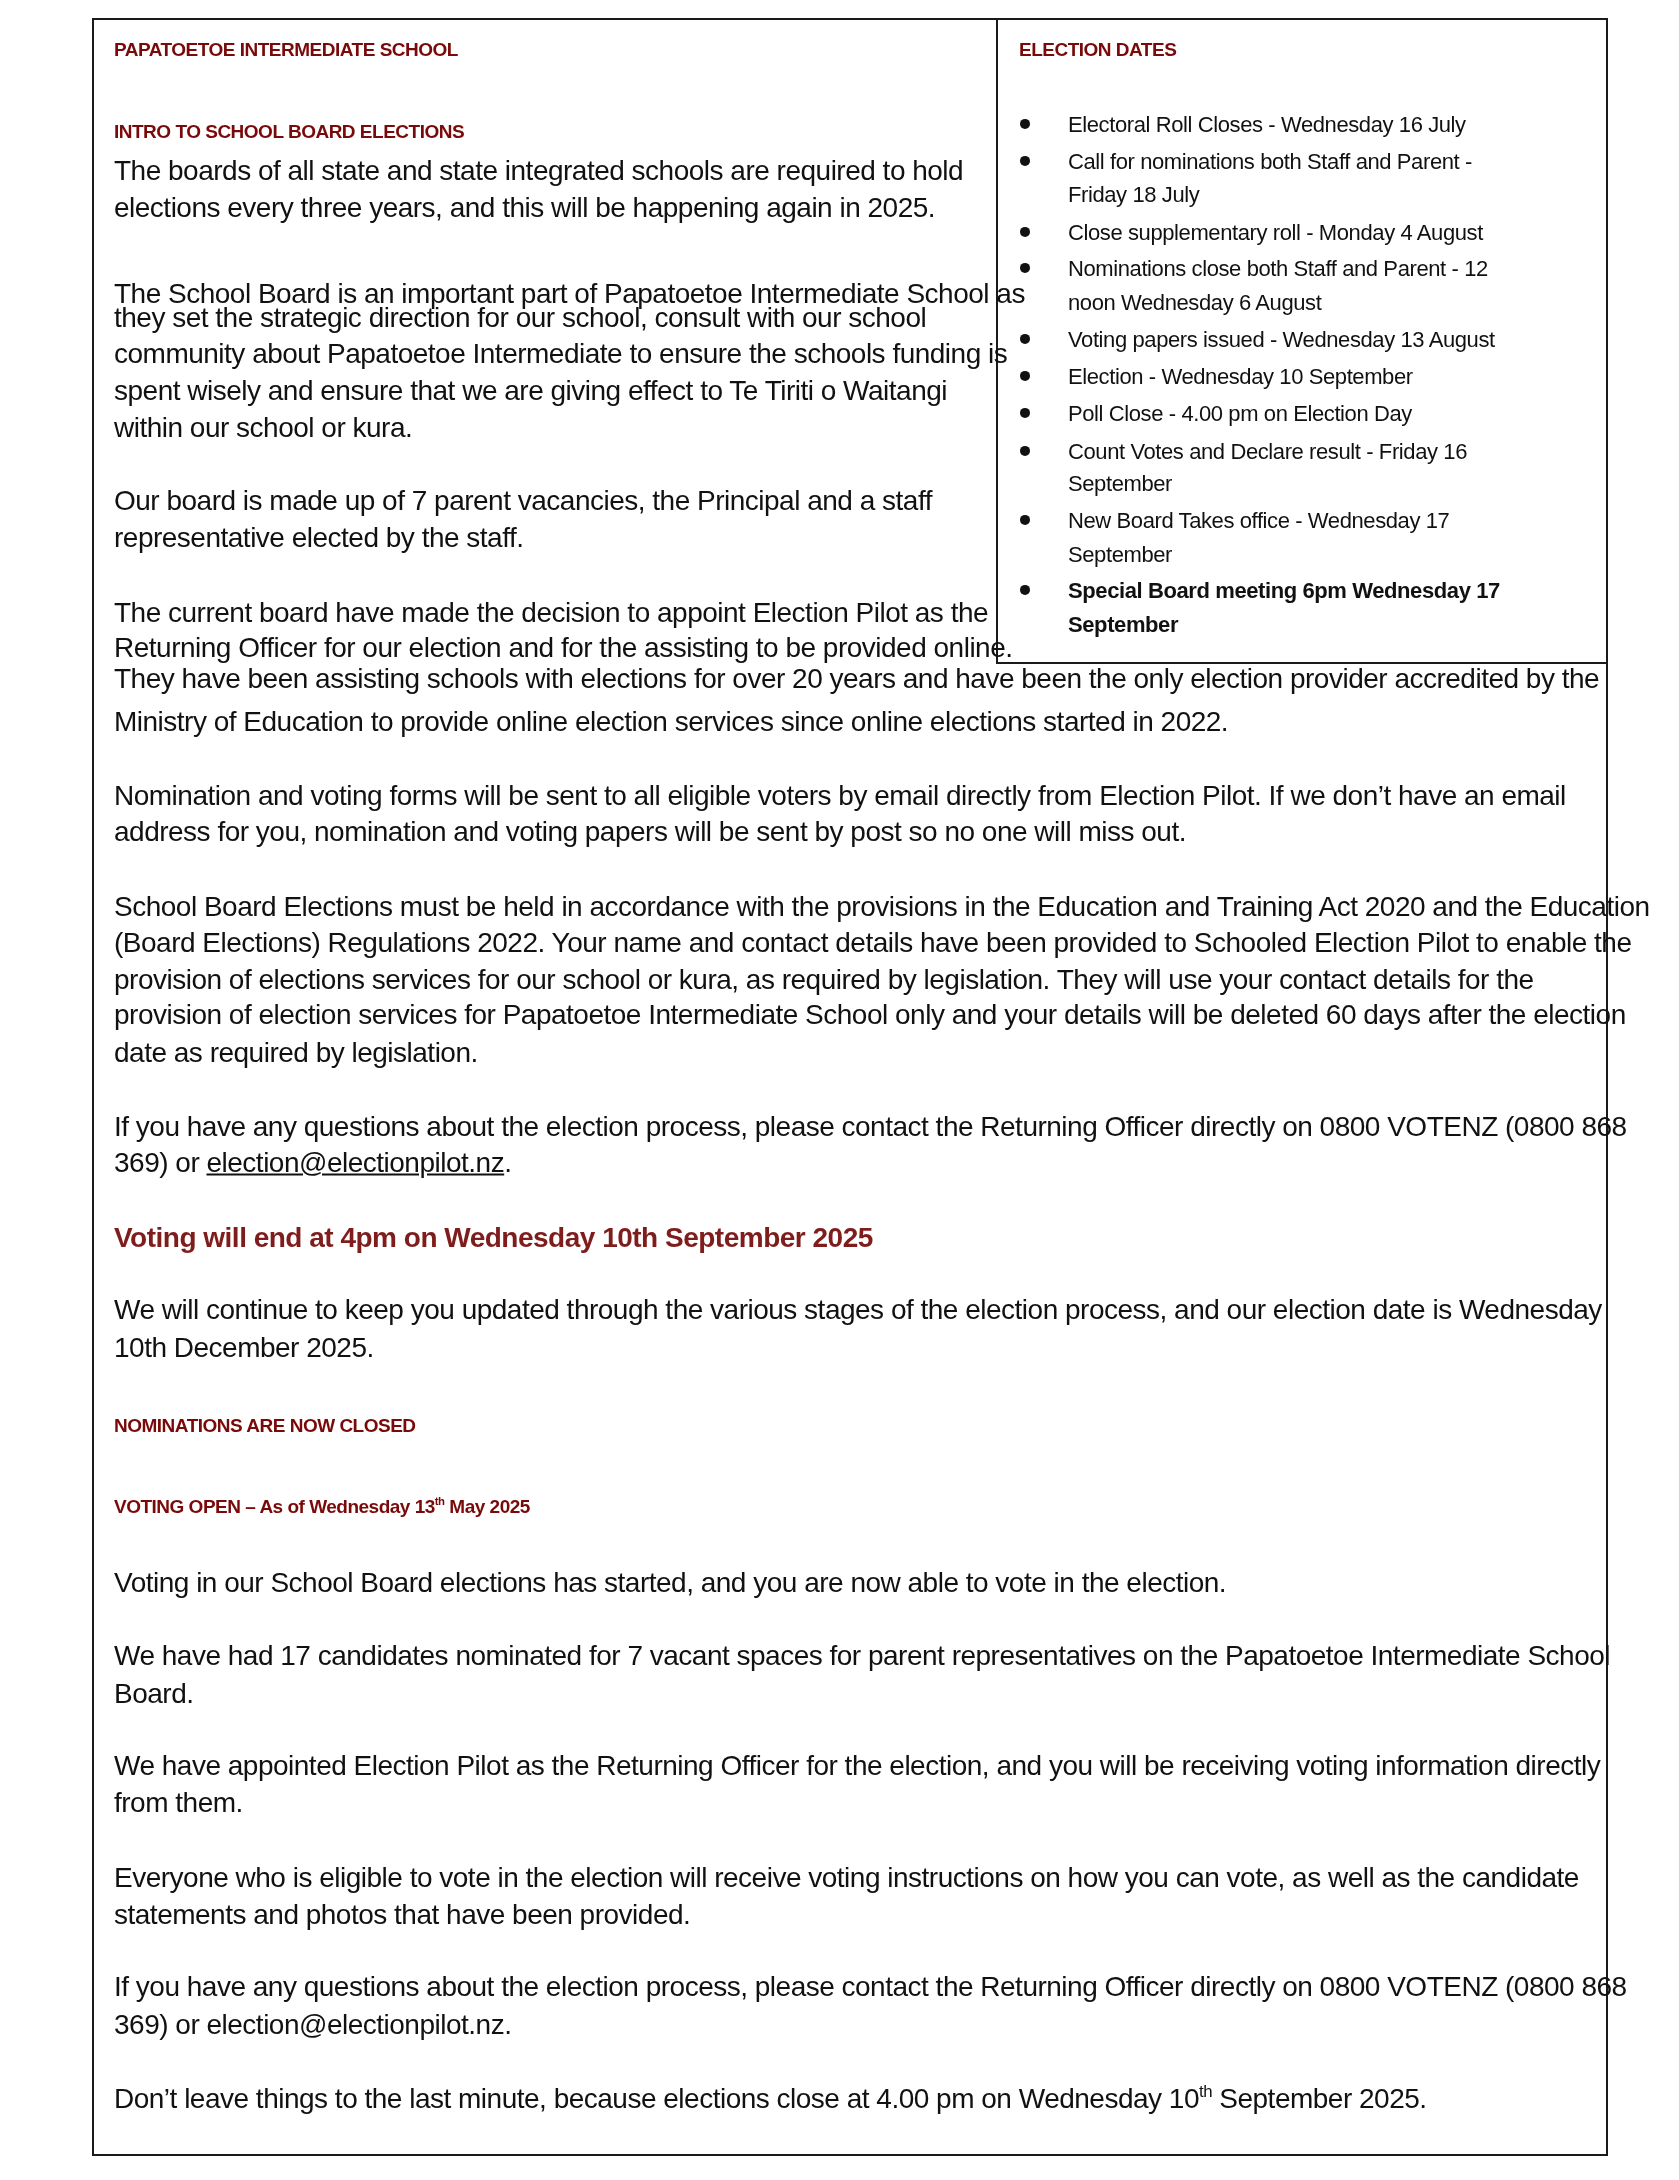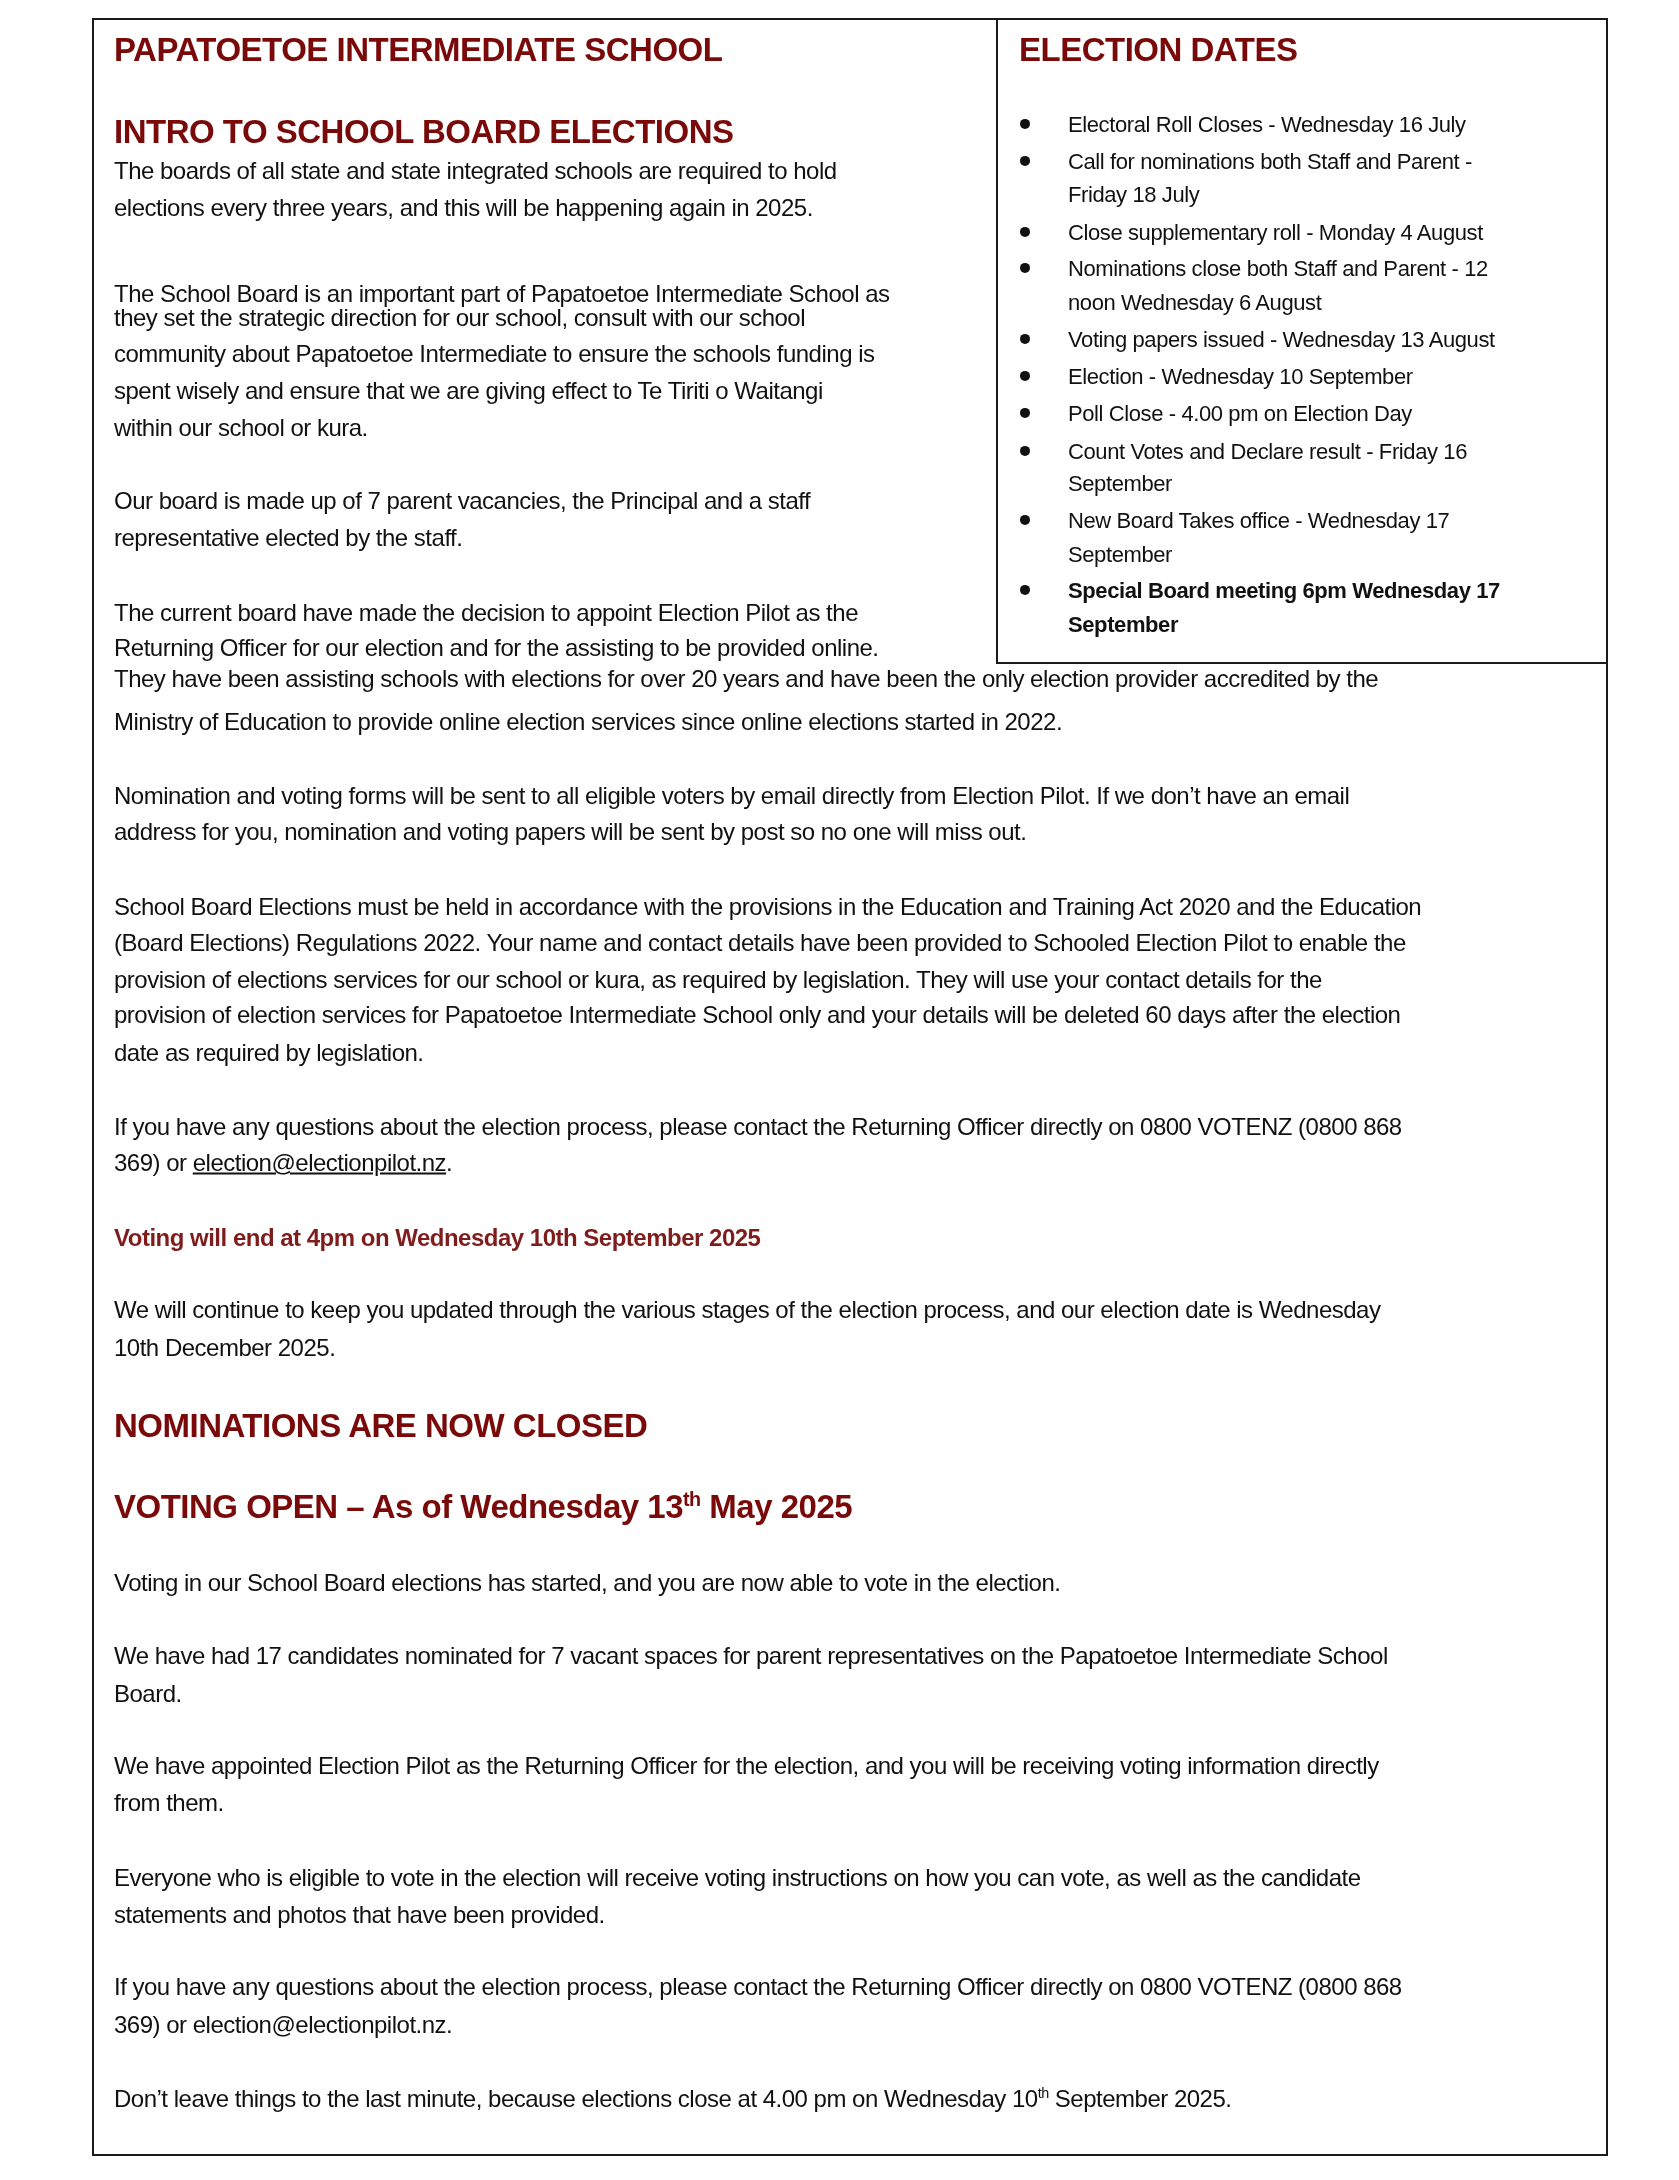--- a/index.html
+++ b/index.html
@@ -2,24 +2,24 @@
 <html style="font-size:13.6px"><head>
 <meta charset="utf-8">
 <style>
   html, body { margin:0; padding:0; background:#ffffff; }
   body { width:1680px; height:2181px; position:relative; overflow:hidden;
          font-family:"Liberation Sans", sans-serif; color:#111111; }
   .frame { position:absolute; left:92px; top:18px; width:1516px; height:2138px;
            border:2.6px solid #1a1a1a; box-sizing:border-box; }
   .datebox { position:absolute; left:996px; top:18px; width:612px; height:646px;
              border-left:2.6px solid #1a1a1a; border-bottom:2.6px solid #1a1a1a; box-sizing:border-box; }
-  .ln { position:absolute; left:114px; white-space:nowrap; font-size:24px; line-height:29px;
+  .ln { position:absolute; left:114px; white-space:nowrap; font-size:28px; line-height:29px;
         transform:translateY(-50%); letter-spacing:-0.5px; }
   .hd { position:absolute; left:114px; white-space:nowrap; font-weight:bold; color:#7a0a0a;
-        font-size:33px; line-height:31px; transform:translateY(-50%); letter-spacing:-0.5px; }
+        font-size:19px; line-height:31px; transform:translateY(-50%); letter-spacing:-0.5px; }
   .red { color:#7f1d1d; font-weight:bold; }
   .dl { position:absolute; left:1068px; white-space:nowrap; font-size:22px; line-height:27px;
         transform:translateY(-50%); letter-spacing:-0.4px; }
   .bul { position:absolute; left:1020px; width:10.2px; height:10.2px; border-radius:50%; background:#111;
          transform:translateY(-50%); }
   .b { font-weight:bold; }
   a.link { color:#111; text-decoration:underline; }
   sup { font-size:0.6em; line-height:0; vertical-align:super; }
 </style>
 </head>

